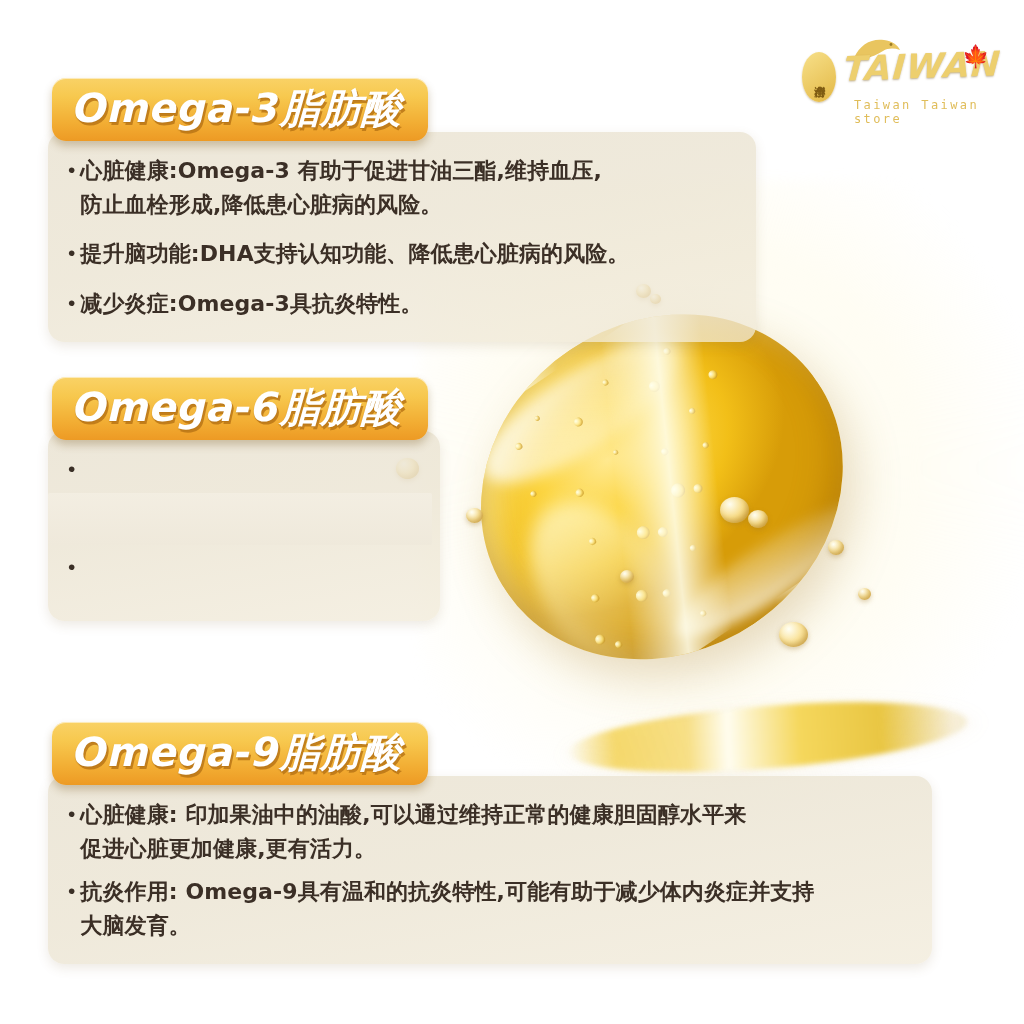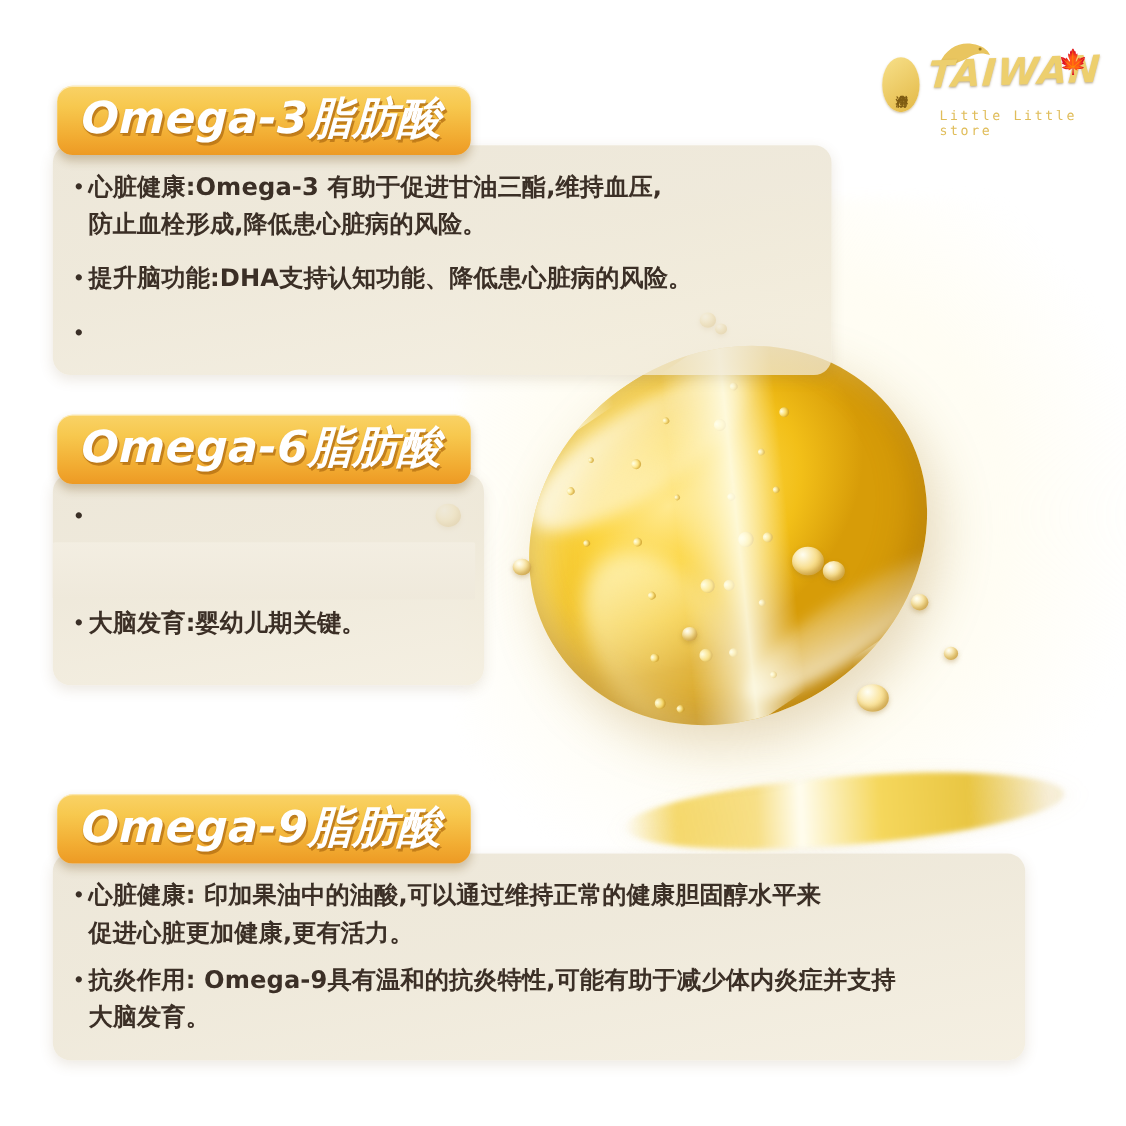--- a/index.html
+++ b/index.html
@@ -324,21 +324,21 @@
 <div class="logo">
   <div class="logo-stamp">
     <span>小台灣</span>
   </div>
   <svg class="logo-bird" viewBox="0 0 52 30">
     <path d="M4 22 C10 8 22 2 34 4 C42 5 48 9 50 14 C44 12 38 12 33 15 C28 18 22 21 14 23 C10 24 6 24 4 22 Z" fill="#e9c55f"></path>
     <circle cx="41" cy="8.5" r="1.4" fill="#9b7a22"></circle>
   </svg>
   <div class="logo-word">TAIWAN</div>
   <div class="logo-leaf">🍁</div>
-  <div class="logo-sub">Little Little store</div>
+  <div class="logo-sub">Taiwan Taiwan store</div>
 </div>
 
 <div class="sections">
 
   <div class="section" id="sec-omega3">
     <div class="badge">
       <div class="badge-text">Omega-3脂肪酸</div>
     </div>
     <div class="panel">
       <div class="bullet-row">
@@ -347,36 +347,36 @@
             防止血栓形成,降低患心脏病的风险。</span>
       </div>
       <div class="gap-sm"></div>
       <div class="bullet-row">
         <span class="bullet-dot">•</span>
         <span class="bullet-text">提升脑功能:DHA支持认知功能、降低患心脏病的风险。</span>
       </div>
       <div class="gap-sm"></div>
       <div class="bullet-row">
         <span class="bullet-dot">•</span>
+        <span class="bullet-text">减少炎症:Omega-3具抗炎特性。</span>
       </div>
     </div>
   </div>
 
   <div class="section" id="sec-omega6">
     <div class="badge">
       <div class="badge-text">Omega-6脂肪酸</div>
     </div>
     <div class="panel">
       <div class="bullet-row">
         <span class="bullet-dot">•</span>
       </div>
       <div class="blank-strip"></div>
       <div class="bullet-row">
         <span class="bullet-dot">•</span>
-        <span class="bullet-text">大脑发育:婴幼儿期关键。</span>
       </div>
       <div class="gap-sm"></div>
     </div>
   </div>
 
   <div class="section" id="sec-omega9">
     <div class="badge">
       <div class="badge-text">Omega-9脂肪酸</div>
     </div>
     <div class="panel">

